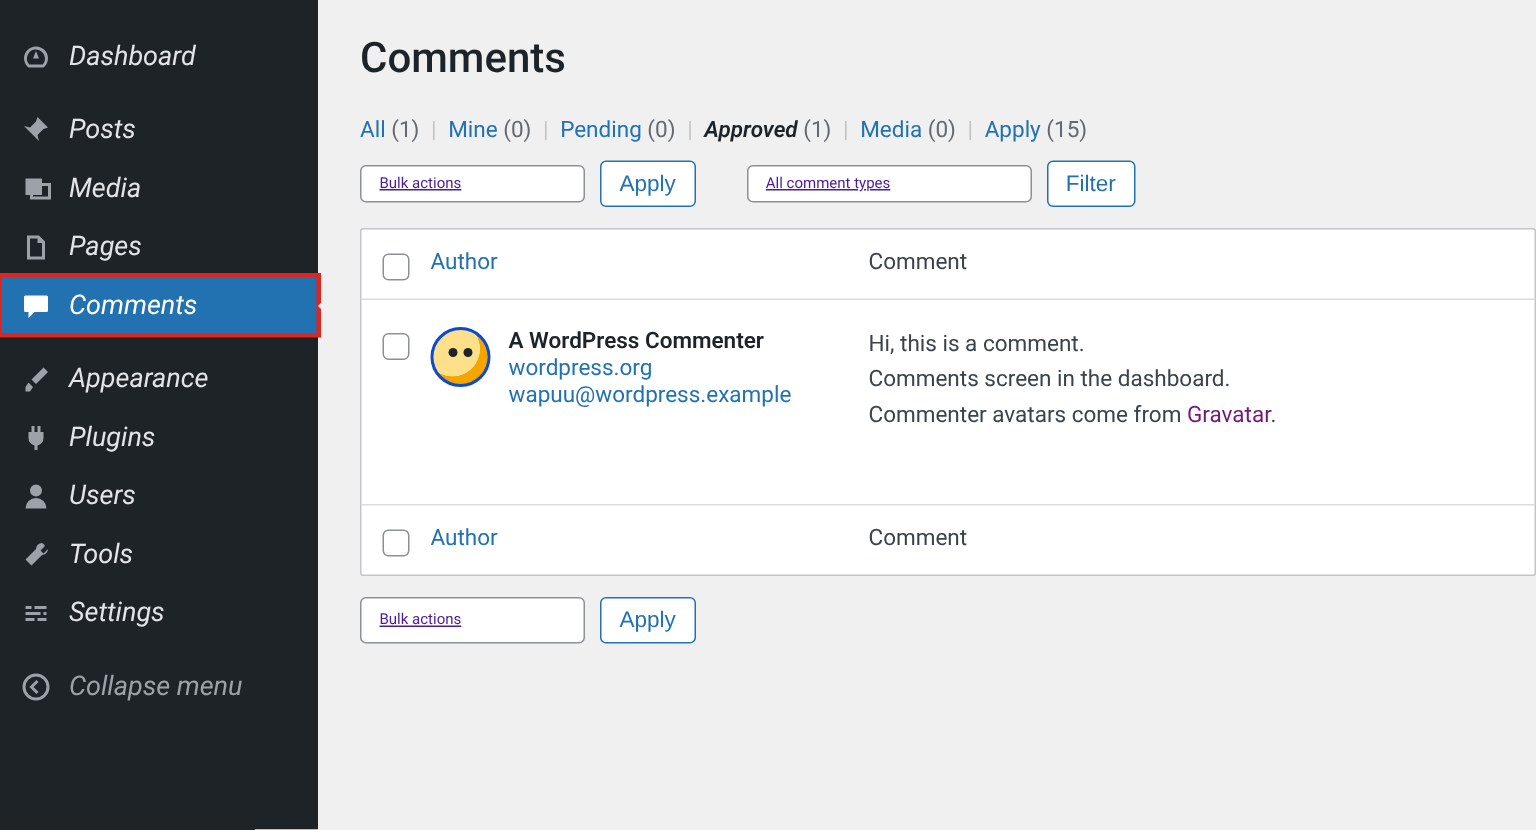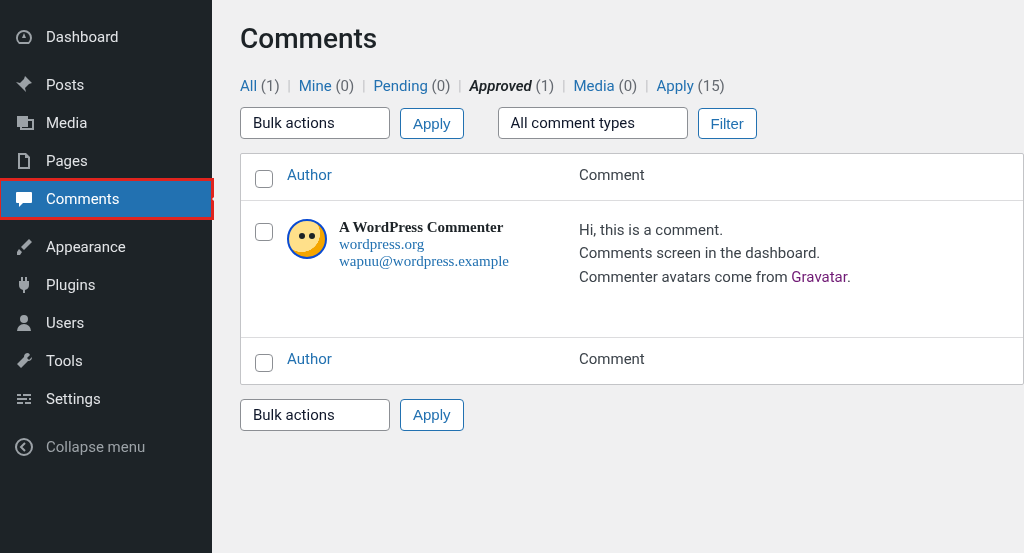--- a/index.html
+++ b/index.html
@@ -53,21 +53,21 @@
     top: 50%;
     transform: translateY(-50%);
     border-style: solid;
     border-width: 8px 8px 8px 0;
     border-color: transparent #f0f0f1 transparent transparent;
   }
   .menu-item.highlighted {
     outline: 3px solid #e0241e;
     outline-offset: -1px;
   }
-  .menu-item-label { font-size: 15px; }
+  .menu-item-label { font-size: 18px; font-style: italic; }
   .collapse-item { color: #9ca2a7; }
   .collapse-item .icon { color: #9ca2a7; }
   .collapse-item .menu-item-label { color: #9ca2a7; }
 
   
   .content {
     flex: 1 1 auto;
     padding: 22px 0 0 28px;
     overflow: hidden;
     min-width: 0;
@@ -95,25 +95,26 @@
     gap: 10px;
   }
   .select {
     display: inline-flex;
     align-items: center;
     gap: 24px;
     background: #fff;
     border: 1px solid #8c8f94;
     border-radius: 4px;
     padding: 6px 10px 6px 12px;
-    font-size: 15px;
-    color: #0f172a;
+    font-size: 10px;
+    color: #4c1d95;
     cursor: pointer;
     min-width: 150px;
     justify-content: space-between;
+    text-decoration: underline;
   }
   .select .chev { color: #50575e; }
   .btn {
     background: #fff;
     border: 1px solid #2271b1;
     color: #2271b1;
     border-radius: 4px;
     padding: 6px 12px;
     font-size: 15px;
     cursor: pointer;
@@ -160,21 +161,21 @@
     border: 2px solid #0a4bd2;
     position: relative;
     flex: 0 0 40px;
   }
   .avatar::after {
     content:"";
     position:absolute; left:10px; top:12px;
     width:6px; height:6px; border-radius:50%; background:#1d2327;
     box-shadow: 10px 0 0 #1d2327;
   }
-  .author-lines { display:flex; flex-direction:column;font-family:Liberation Serif, serif; }
+  .author-lines { display:flex; flex-direction:column; }
   .author-name { font-weight:600; color:#1d2327; font-size:15px; }
   .author-link { color:#2271b1; font-size:15px; cursor:pointer; }
 
   .comment-body { font-size:15px; color:#3c434a; line-height:1.55; }
   .comment-body .link { color:#701a75; cursor:pointer; }
 
   .bottom-toolbar { margin-top: 14px; display:flex; gap:10px; }
 </style>
 </head>
 <body>

